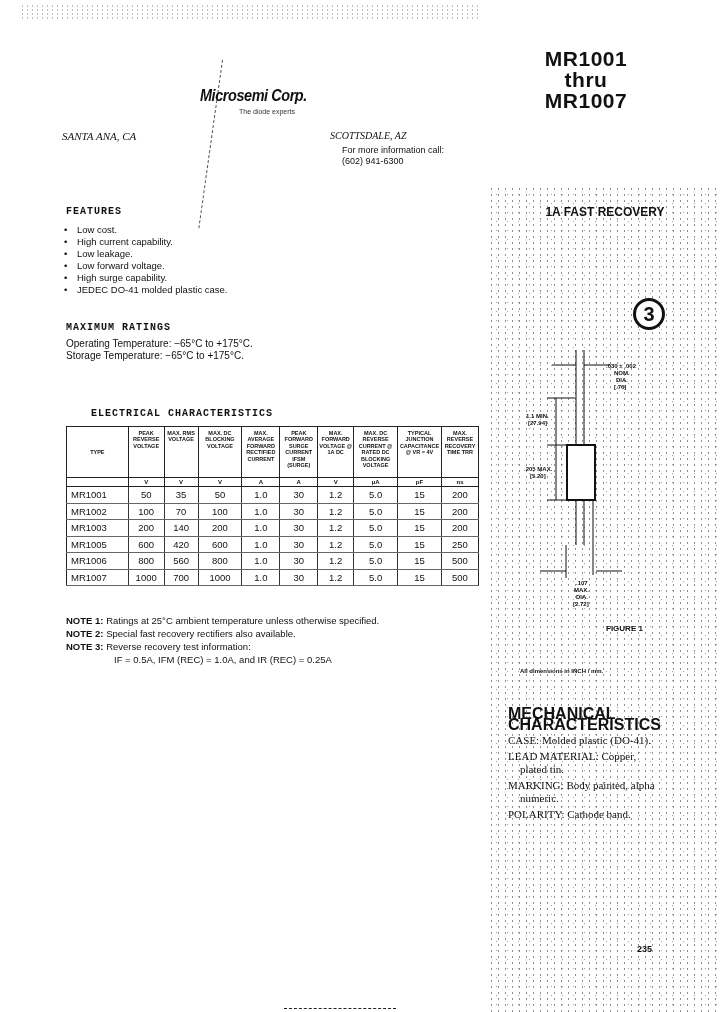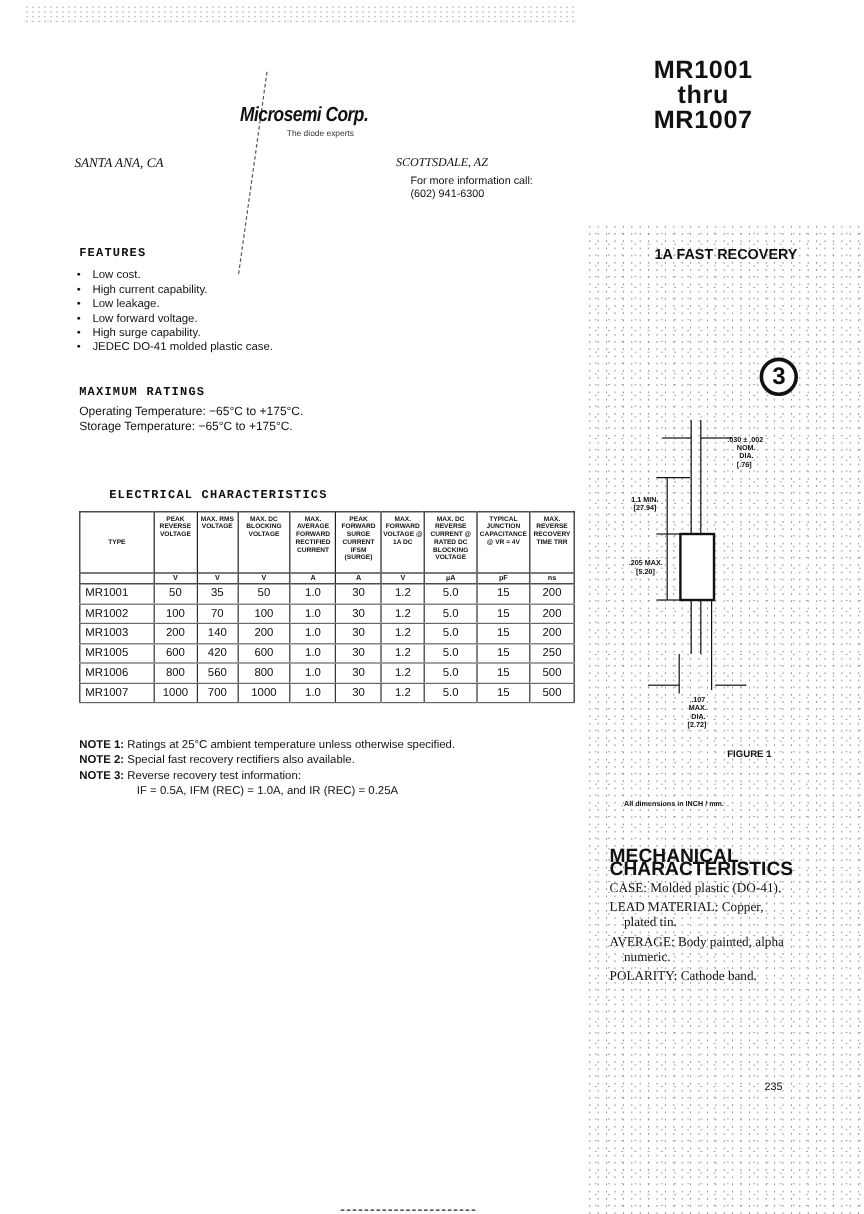--- a/index.html
+++ b/index.html
@@ -76,21 +76,21 @@
     .badge {
       left: 633px; top: 298px; width: 26px; height: 26px; border: 3px solid #111; border-radius: 50%;
       text-align: center; line-height: 26px; font-weight: 900; font-size: 20px; background: #fff;
     }
     .figure-caption { left: 566px; top: 624px; font-weight: 900; font-size: 8px; margin-left: 40px; }
     .dims-note { left: 520px; top: 668px; font-size: 6px; font-weight: bold; }
     .mech-title { left: 508px; top: 708px; font-weight: 900; font-size: 16px; line-height: 11px; }
     .mech { left: 508px; top: 734px; width: 200px; font-family: "Liberation Serif", serif; font-size: 11px; line-height: 13px; }
     .mech .item { margin-bottom: 3px; }
     .mech .cont { padding-left: 12px; }
-    .page-num { left: 637px; top: 900px; font-weight: 400; font-size: 9px; }
+    .page-num { left: 637px; top: 944px; font-weight: 700; font-size: 9px; }
     .footer-rule { left: 284px; top: 1008px; width: 112px; height: 0; border-top: 1px dashed #222; }
 
     svg.diagram { position: absolute; left: 500px; top: 350px; }
     .dim-text { font-family: "Liberation Sans", sans-serif; font-size: 6px; font-weight: bold; fill: #111; }
   </style>
 </head>
 <body>
 
 <div class="abs speckle-top"></div>
 <div class="abs stipple"></div>
@@ -295,18 +295,18 @@
 <div class="abs figure-caption">FIGURE 1</div>
 <div class="abs dims-note">All dimensions in INCH / mm.</div>
 
 <div class="abs mech-title">
   <div>MECHANICAL</div>
   <div>CHARACTERISTICS</div>
 </div>
 <div class="abs mech" id="mech-list">
     <div class="item"><span>CASE:</span> <span>Molded plastic (DO-41).</span></div>
     <div class="item"><span>LEAD MATERIAL:</span> <span>Copper,</span><div class="cont">plated tin.</div></div>
-    <div class="item"><span>AVERAGE:</span> <span>Body painted, alpha</span><div class="cont">numeric.</div></div>
+    <div class="item"><span>MARKING:</span> <span>Body painted, alpha</span><div class="cont">numeric.</div></div>
     <div class="item"><span>POLARITY:</span> <span>Cathode band.</span></div>
   </div>
 
 <div class="abs page-num">235</div>
 <div class="abs footer-rule"></div>
 
 </body></html>

